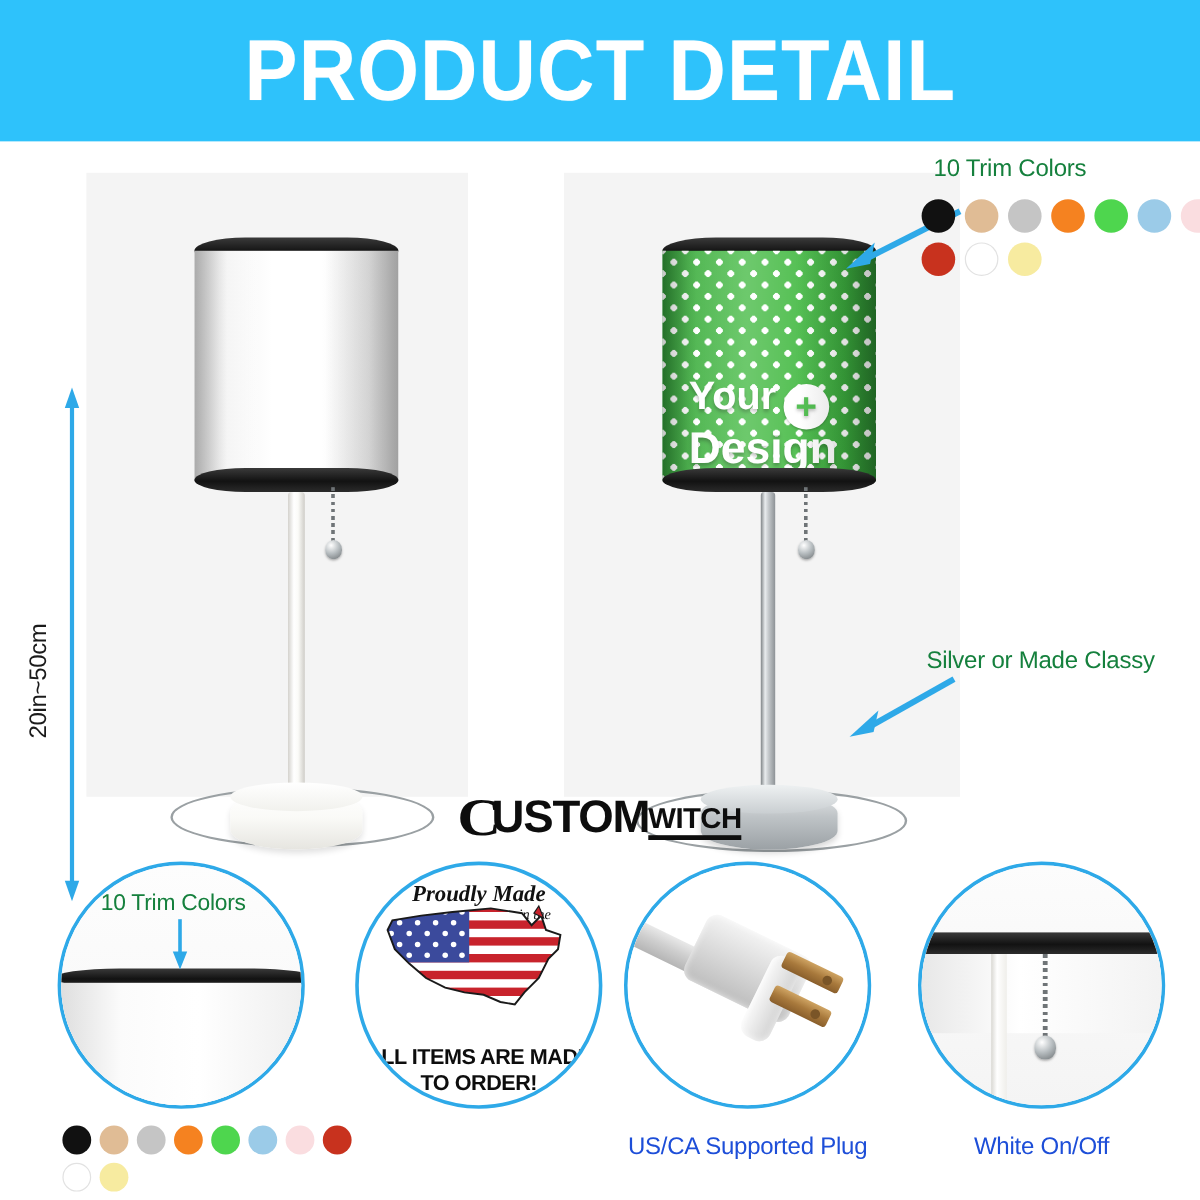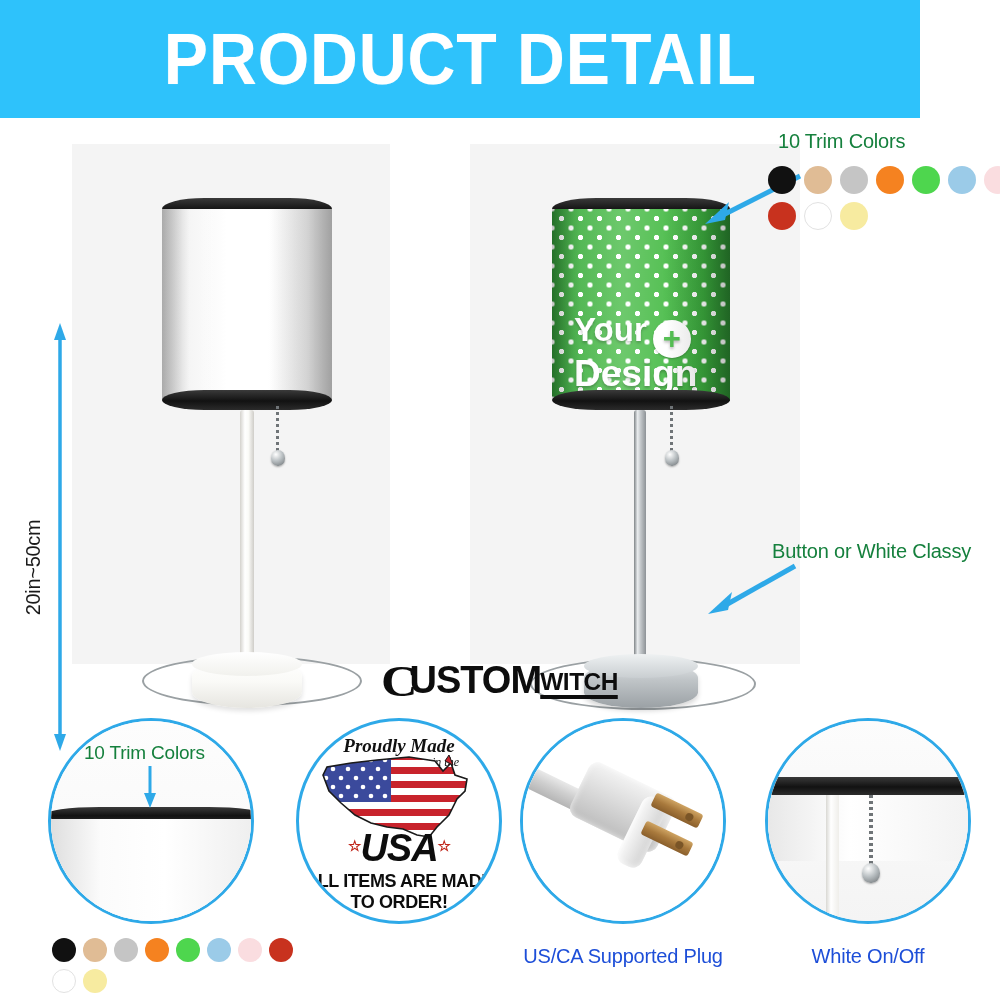--- a/index.html
+++ b/index.html
@@ -6,21 +6,21 @@
   html,body { width:1000px; height:1000px; }
   body {
     font-family:"Liberation Sans", sans-serif;
     background:#ffffff;
     position:relative;
     overflow:hidden;
   }
 
   
   .banner{
-    position:absolute; left:0; top:0; width:920px; height:118px;
+    position:absolute; left:0; top:0; width:1000px; height:118px;
     background:#2ec2fb;
     display:flex; align-items:center; justify-content:center;
   }
   .banner-title{
     color:#ffffff;
     font-size:72px;
     font-weight:bold;
     letter-spacing:1px;
     transform:scaleX(0.92);
     line-height:1;
@@ -295,21 +295,21 @@
       <div class="swatch" style="width: 28px; height: 28px; background: rgb(197, 197, 197);"></div>
       <div class="swatch" style="width: 28px; height: 28px; background: rgb(245, 130, 32);"></div>
       <div class="swatch" style="width: 28px; height: 28px; background: rgb(78, 214, 78);"></div>
       <div class="swatch" style="width: 28px; height: 28px; background: rgb(155, 203, 232);"></div>
       <div class="swatch" style="width: 28px; height: 28px; background: rgb(250, 221, 224);"></div>
       <div class="swatch" style="width: 28px; height: 28px; background: rgb(200, 50, 30);"></div>
       <div class="swatch" style="width: 28px; height: 28px; background: rgb(255, 255, 255); border: 1px solid rgb(226, 226, 226);"></div>
       <div class="swatch" style="width: 28px; height: 28px; background: rgb(247, 235, 160);"></div>
     </div>
 
-  <div class="callout" style="left:772px; top:422px;">Button or White Classy</div>
+  <div class="callout" style="left:772px; top:422px;">Silver or Made Classy</div>
 
   <svg class="arrow-svg" style="left:700px; top:440px; width:100px; height:60px;" viewBox="0 0 100 60">
     <line x1="95" y1="8" x2="24" y2="48" stroke="#2ea9e8" stroke-width="5"></line>
     <polygon points="8,56 32,34 28,52" fill="#2ea9e8"></polygon>
   </svg>
 </div>
 
 <div class="logo">
   <span class="logo-c">C</span><span class="logo-custom">USTOM</span><span class="logo-witch">WITCH</span>
 </div>
@@ -389,23 +389,20 @@
             <circle cx="54" cy="43" r="2.3"></circle>
           <circle cx="68" cy="43" r="2.3"></circle>
         </g>
       </g>
       <path d="M6,22 L10,14 L34,10 L60,7 L92,4 L118,8 L126,18 L134,10 L138,22
                L150,26 L148,38 L140,46 L132,62 L120,74 L112,84 L100,82 L86,76
                L70,74 L54,70 L38,62 L24,50 L12,38 Z" fill="none" stroke="#1a1a1a" stroke-width="1.6"></path>
       <path d="M128,8 L132,2 L136,12 Z" fill="#c8232c" stroke="#1a1a1a" stroke-width="1"></path>
     </svg>
 
-    <div class="usa-big">
-      <span class="usa-star">☆</span><span>USA</span><span class="usa-star">☆</span>
-    </div>
     <div class="usa-sub">ALL ITEMS ARE MADE TO ORDER!</div>
   </div>
 </div>
 
 <div class="circle" style="left:520px; top:718px; width:206px; height:206px;">
   <div style="position:absolute; inset:0; background:#ffffff;"></div>
   <div class="plug-cord" style="left:-4px; top:40px; width:100px; height:22px;"></div>
   <div class="plug-body" style="left:52px; top:56px; width:96px; height:60px;"></div>
   <div class="plug-body" style="left:106px; top:74px; width:26px; height:74px;
               background:linear-gradient(90deg,#fafafa,#d2d2d2);"></div>

